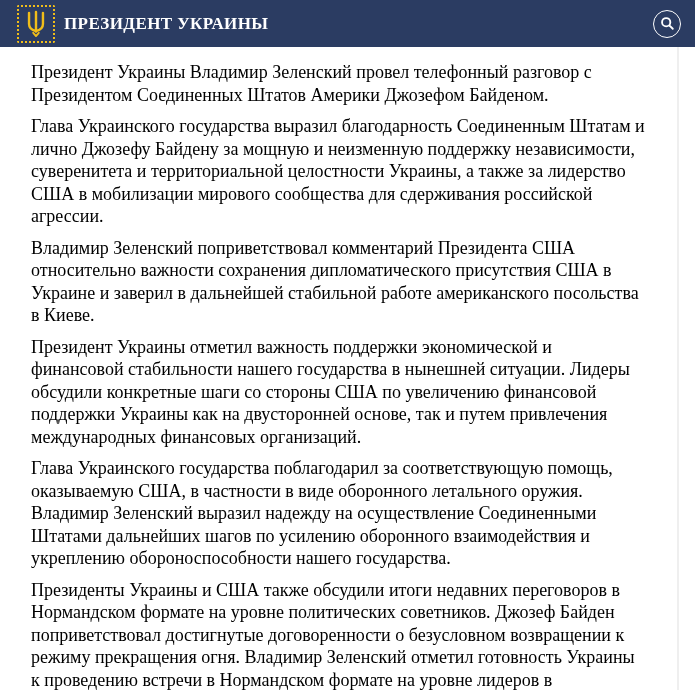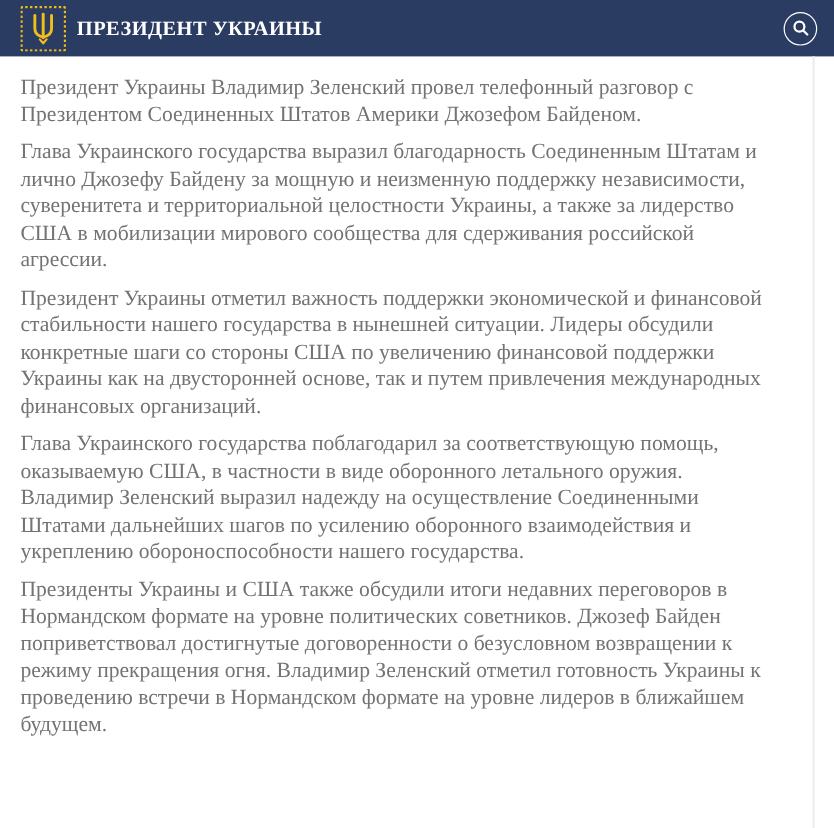--- a/index.html
+++ b/index.html
@@ -55,24 +55,24 @@
     justify-content: center;
     padding: 0;
     cursor: pointer;
   }
 
   
   .content {
     padding: 14px 48px 0 13px;
   }
   .content p {
-    margin: 0 0 9px 4px;
+    margin: 0 0 9px 18px;
     font-size: 18px;
     line-height: 22.5px;
-    color: #737373;
+    color: #000000;
     max-width: 636px;
   }
 
   
   .side-line {
     position: absolute;
     left: 677px;
     top: 47px;
     bottom: 0;
     width: 2px;
@@ -102,20 +102,21 @@
           <circle cx="6.6" cy="6.6" r="4.4"></circle>
           <line x1="10.2" y1="10.2" x2="13.6" y2="13.6"></line>
         </svg>
       </span>
     </button>
   </header>
 
   <main class="content">
     <p>Президент Украины Владимир Зеленский провел телефонный разговор с Президентом Соединенных Штатов Америки Джозефом Байденом.</p>
     <p>Глава Украинского государства выразил благодарность Соединенным Штатам и лично Джозефу Байдену за мощную и неизменную поддержку независимости, суверенитета и территориальной целостности Украины, а также за лидерство США в мобилизации мирового сообщества для сдерживания российской агрессии.</p>
+    <p>Владимир Зеленский поприветствовал комментарий Президента США относительно важности сохранения дипломатического присутствия США в Украине и заверил в дальнейшей стабильной работе американского посольства в Киеве.</p>
     <p>Президент Украины отметил важность поддержки экономической и финансовой стабильности нашего государства в нынешней ситуации. Лидеры обсудили конкретные шаги со стороны США по увеличению финансовой поддержки Украины как на двусторонней основе, так и путем привлечения международных финансовых организаций.</p>
     <p>Глава Украинского государства поблагодарил за соответствующую помощь, оказываемую США, в частности в виде оборонного летального оружия. Владимир Зеленский выразил надежду на осуществление Соединенными Штатами дальнейших шагов по усилению оборонного взаимодействия и укреплению обороноспособности нашего государства.</p>
     <p>Президенты Украины и США также обсудили итоги недавних переговоров в Нормандском формате на уровне политических советников. Джозеф Байден поприветствовал достигнутые договоренности о безусловном возвращении к режиму прекращения огня. Владимир Зеленский отметил готовность Украины к проведению встречи в Нормандском формате на уровне лидеров в ближайшем будущем.</p>
 
   </main>
 
   <div class="side-line"></div>
 
 </div>
 

